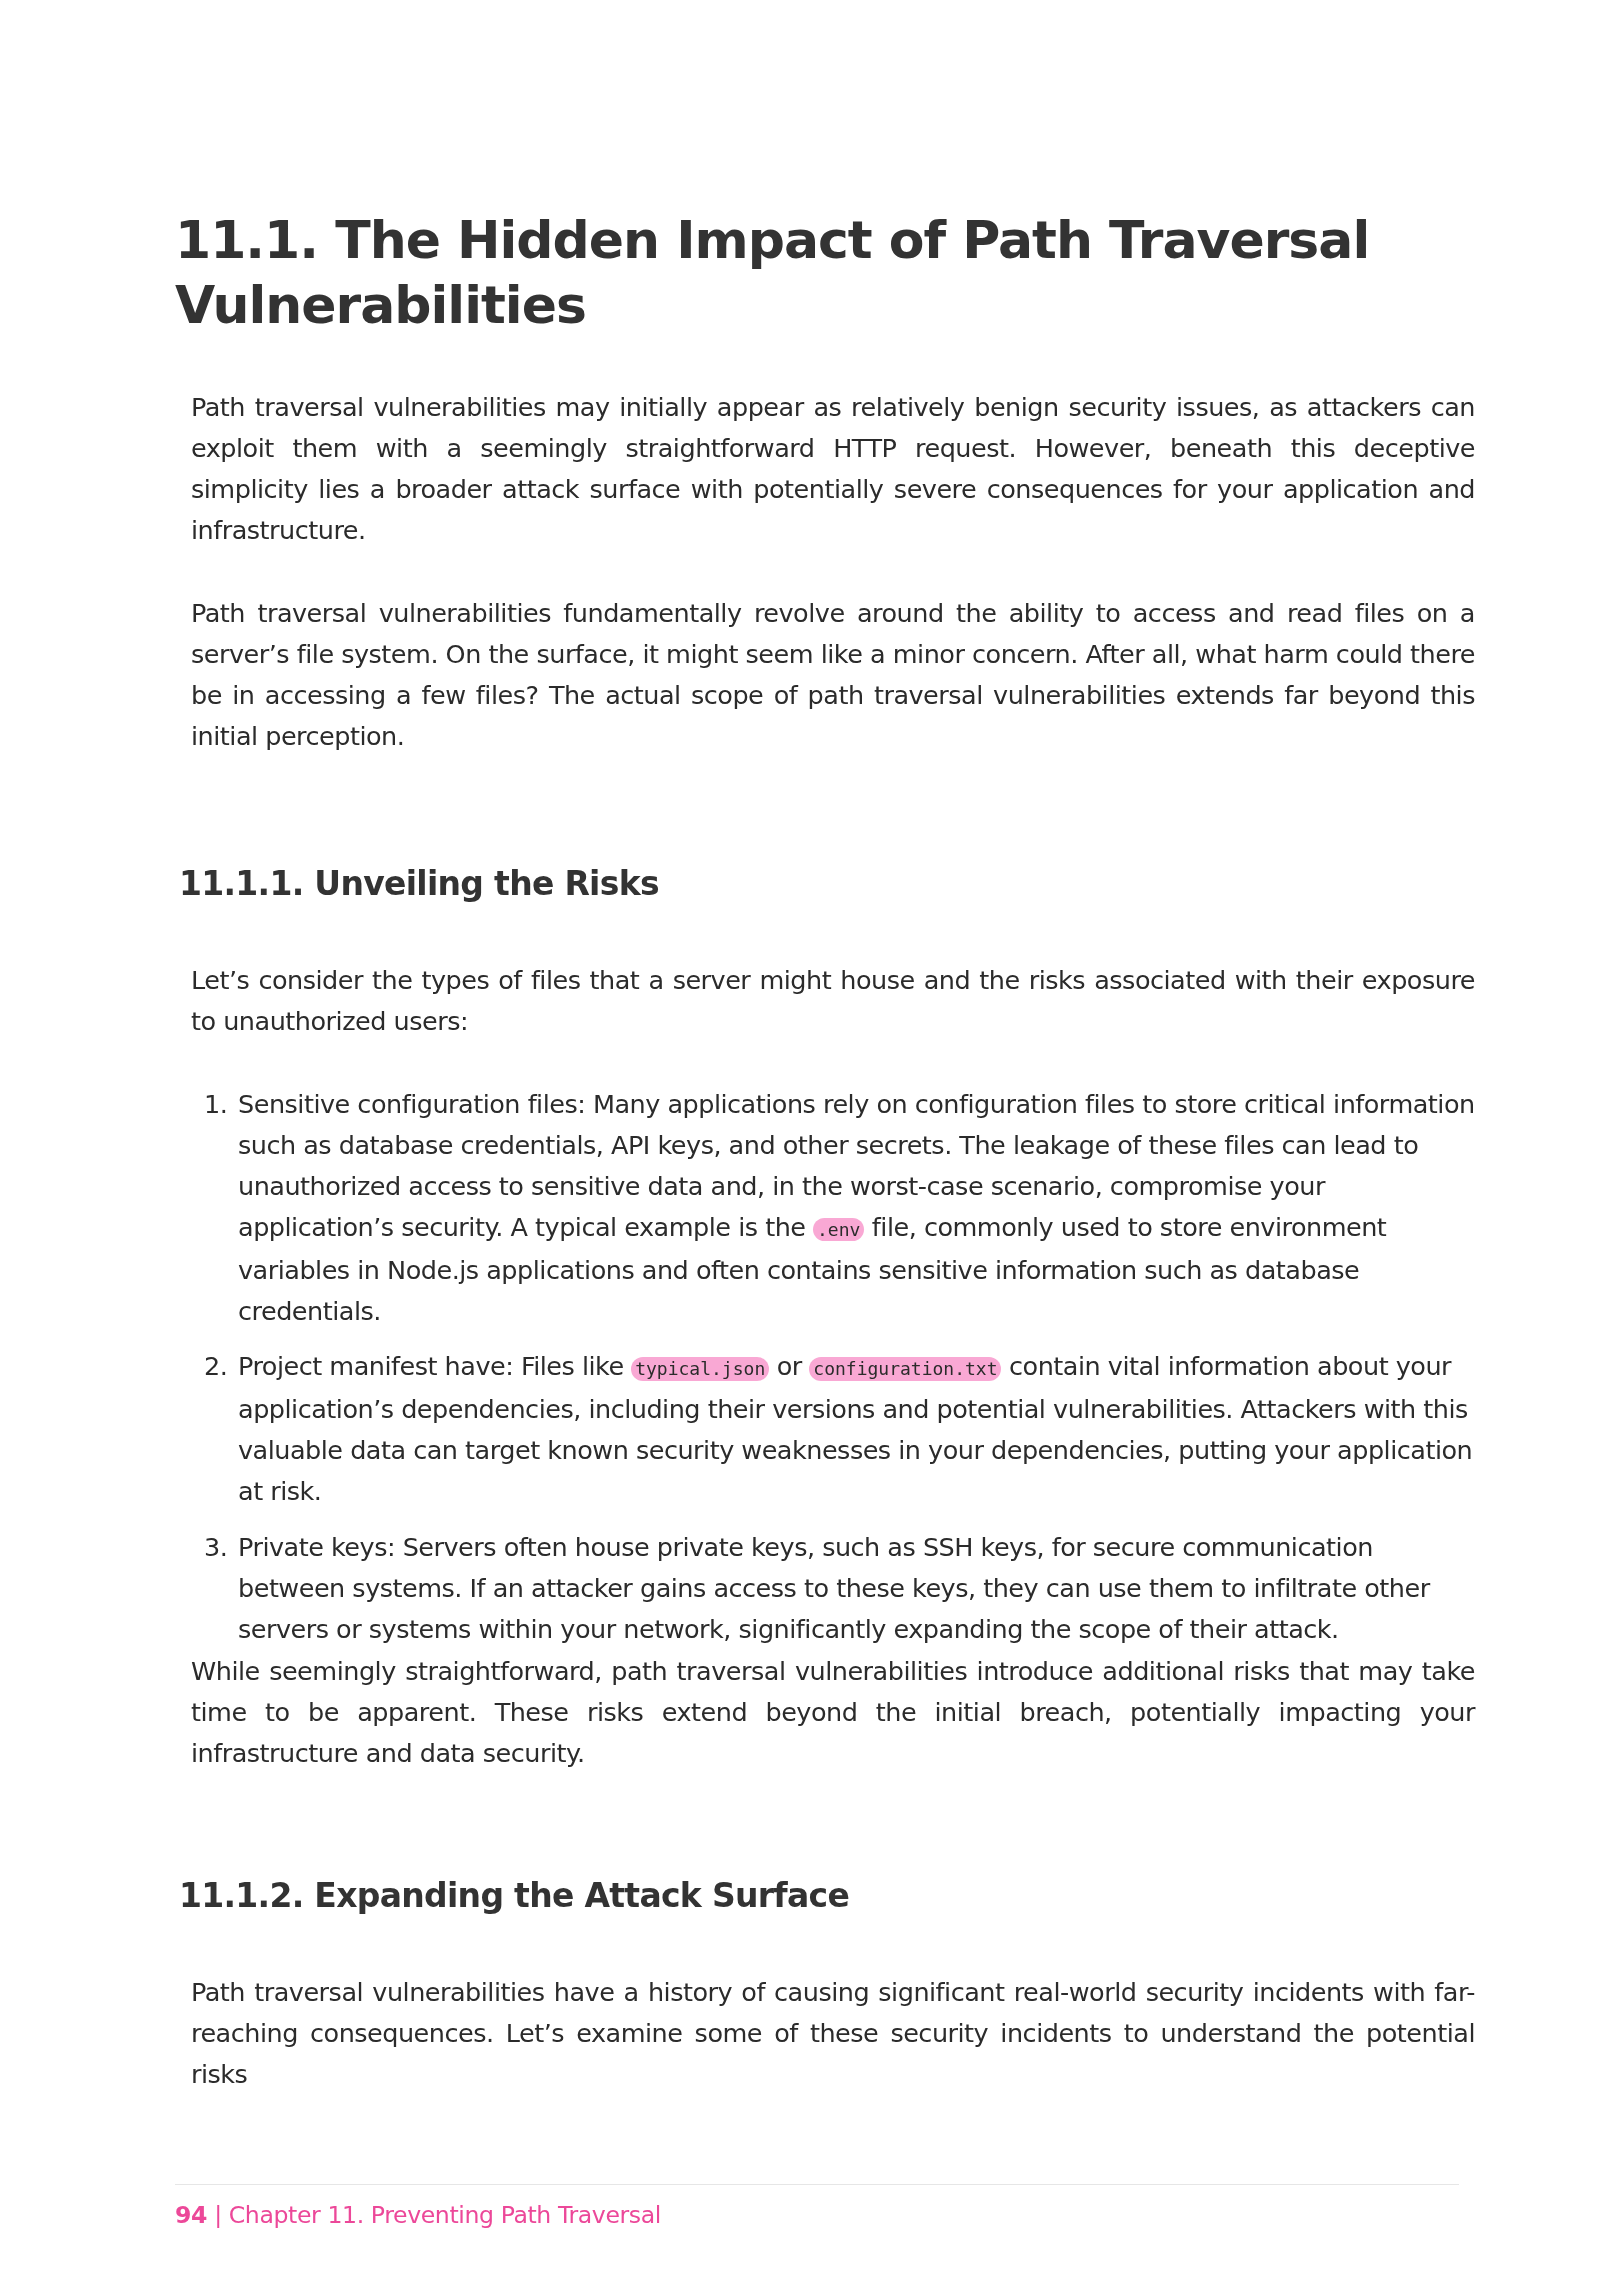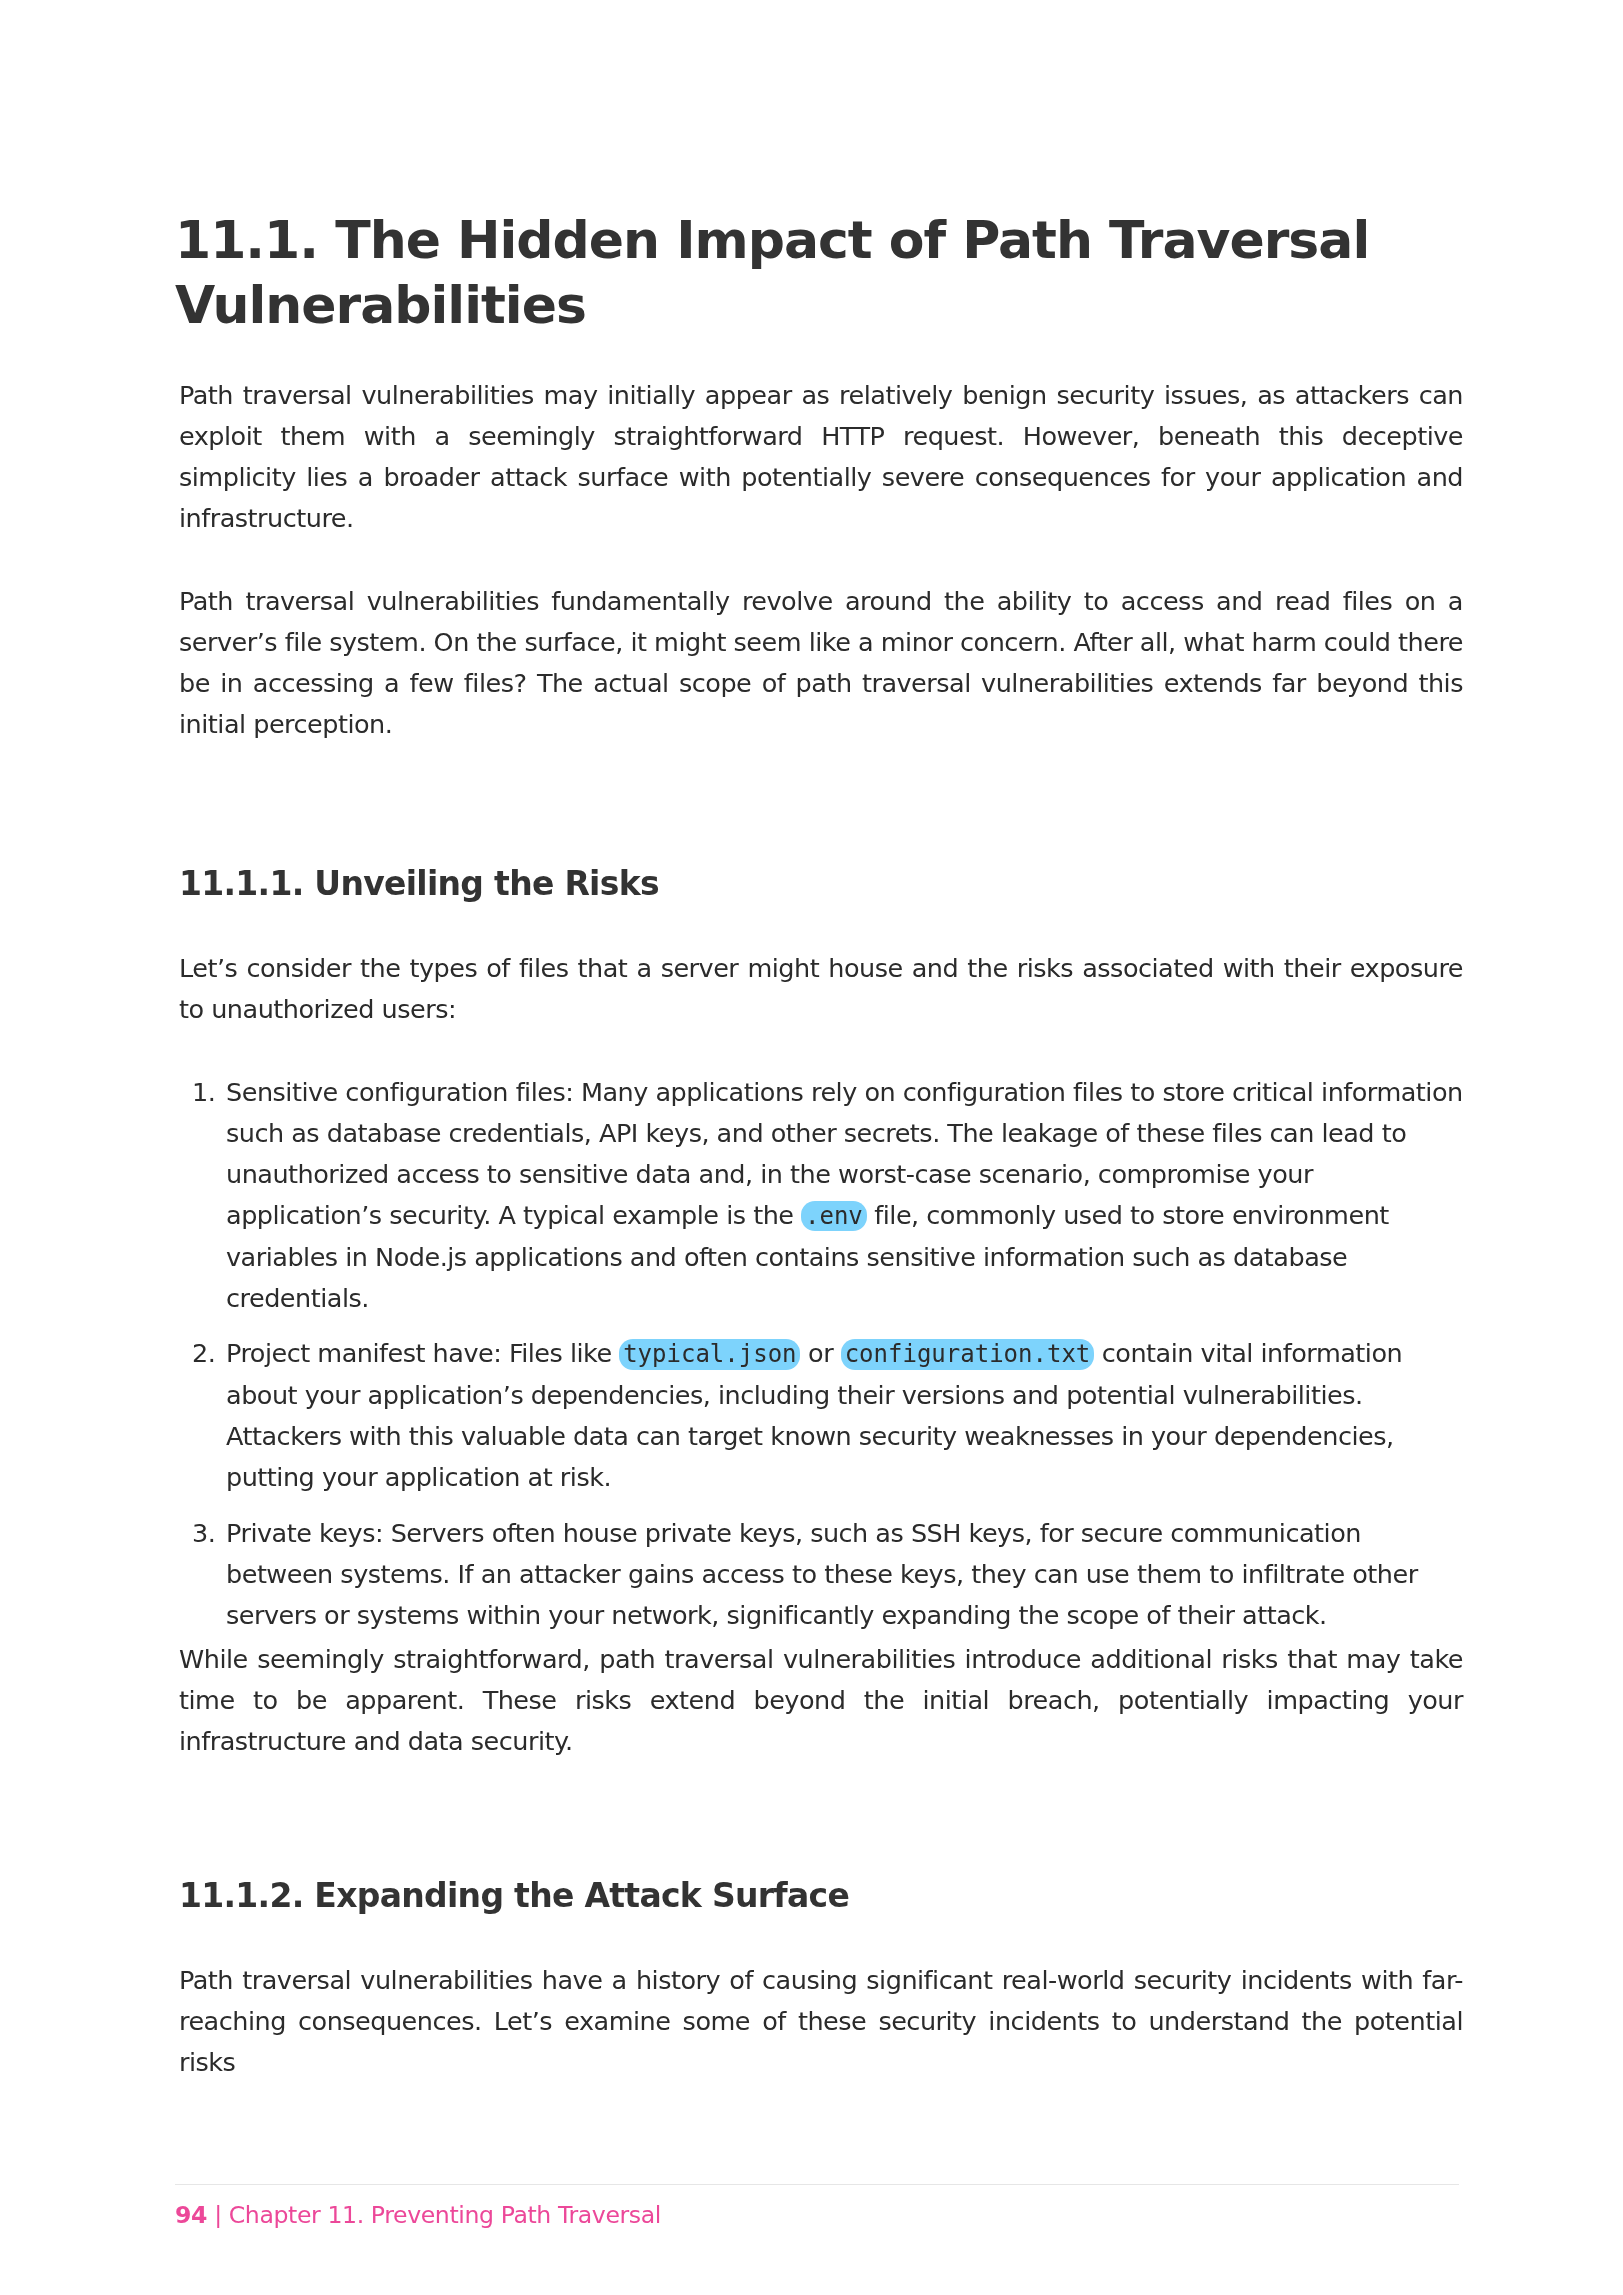--- a/index.html
+++ b/index.html
@@ -4,29 +4,29 @@
 <style>
   html, body { margin: 0; padding: 0; background: #ffffff; }
   body { width: 1623px; height: 2295px; position: relative; overflow: hidden;
          font-family: "DejaVu Sans", "Liberation Sans", sans-serif; color: #2b2b2b; }
   .page { position: absolute; left: 175px; top: 0; width: 1284px; }
   h1 { position: absolute; top: 208px; left: 0; width: 1284px; margin: 0;
        font-family: "DejaVu Sans", sans-serif; font-weight: bold; font-size: 52px;
        line-height: 65px; color: #333333; letter-spacing: -1px; }
   h2 { position: absolute; left: 0; margin: 4px; font-family: "DejaVu Sans", sans-serif;
        font-weight: bold; font-size: 33px; line-height: 46px; color: #333333; letter-spacing: -0.7px; }
-  p, .list { position: absolute; left: 0; width: 1284px; margin: 4px;
+  p, .list { position: absolute; left: 0; width: 1284px; margin: 16px;
        font-family: "DejaVu Sans", sans-serif; font-size: 25.5px; line-height: 41px;
        color: #2b2b2b; letter-spacing: -0.5px; }
   p.justify { text-align: justify; text-align-last: left; }
   .list { padding: 0; list-style: none; }
   .list li { position: relative; padding-left: 47px; margin-bottom: 14.4px; }
   .list li .num { position: absolute; left: 13px; top: 0; }
-  code { font-family: "DejaVu Sans Mono", "Liberation Mono", monospace; font-size: 24px;
-         background: #7dd3fc; border-radius: 14px; padding: 1.3px 3.9px; color: #2b2b2b; letter-spacing: 0; }
+  code { font-family: "DejaVu Sans Mono", "Liberation Mono", monospace; font-size: 18px;
+         background: #f9a8d4; border-radius: 14px; padding: 1.3px 3.9px; color: #2b2b2b; letter-spacing: 0; }
   .footer-rule { position: absolute; left: 175px; top: 2184px; width: 1284px; height: 1.3px; background: #e6e6e6; }
   .footer { position: absolute; left: 175px; top: 2199px; font-family: "DejaVu Sans", sans-serif;
             font-size: 23.6px; line-height: 33px; color: #ec4899; letter-spacing: -0.4px; }
   .footer .pg { font-weight: bold; }
 </style>
 </head>
 <body>
 
 <div class="page">
   <h1>11.1. The Hidden Impact of Path Traversal Vulnerabilities</h1>

